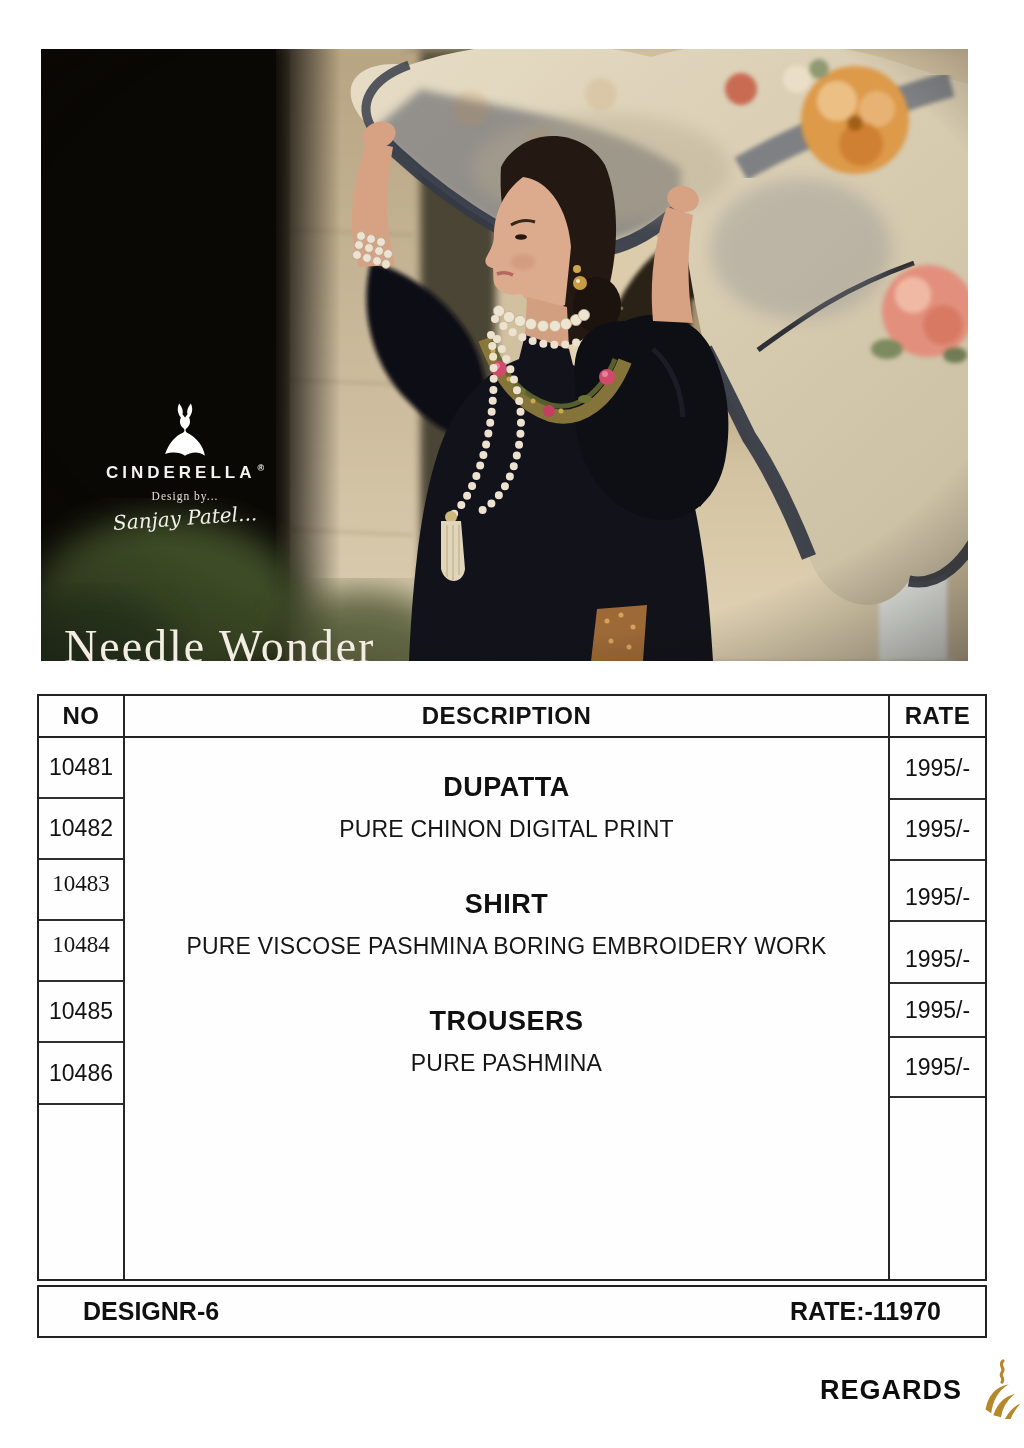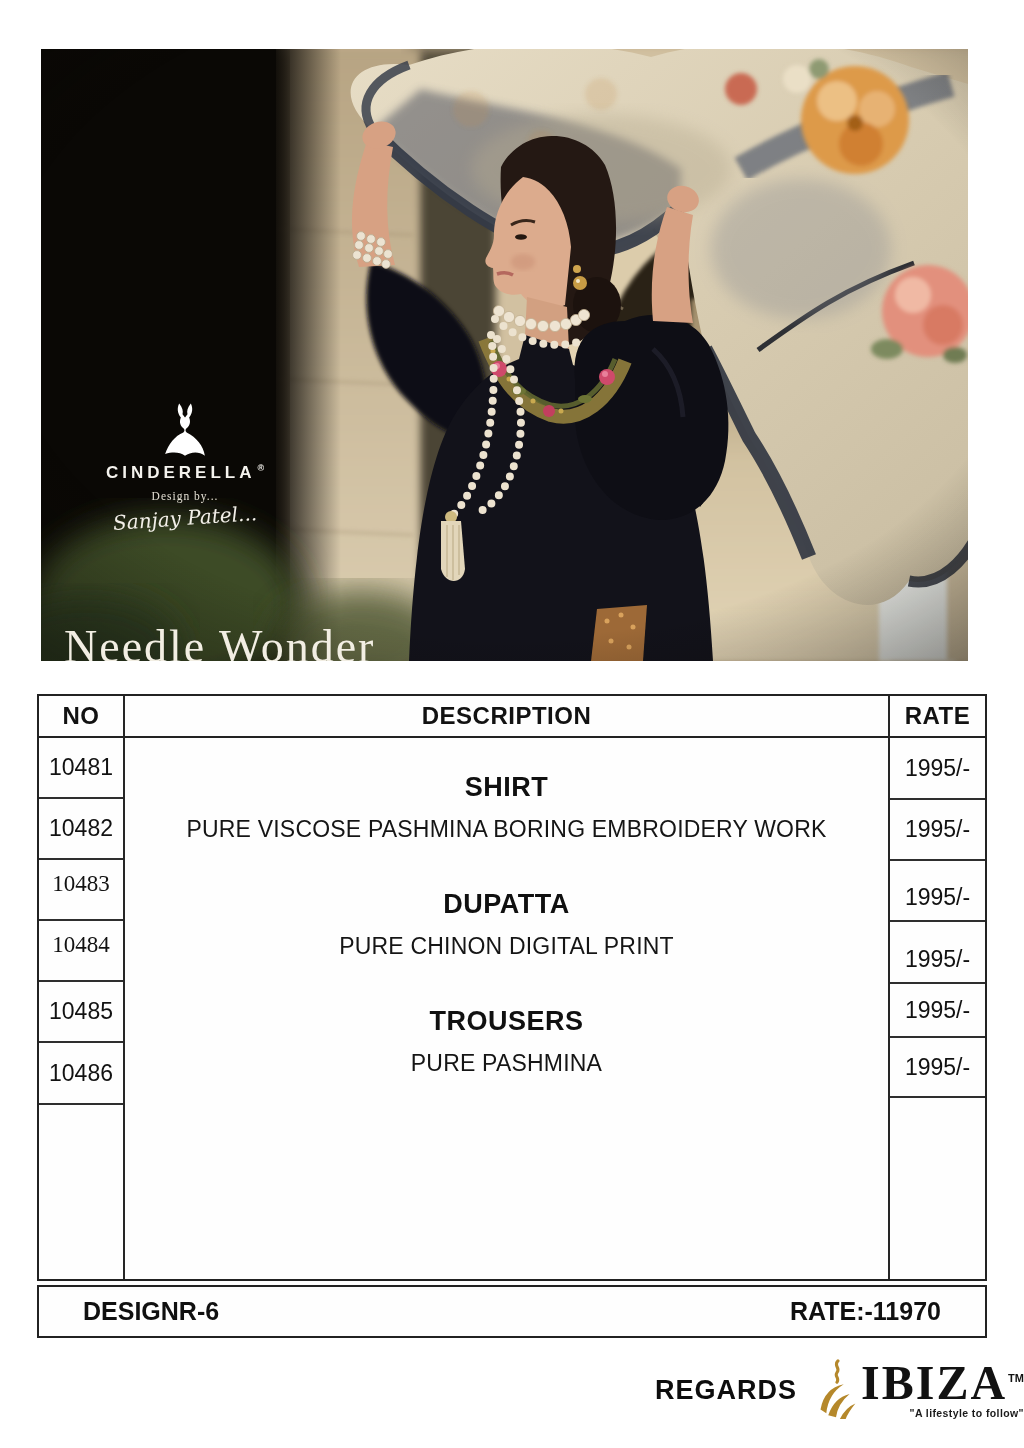--- a/index.html
+++ b/index.html
@@ -291,26 +291,26 @@
       <div class="cell no-cell high">10483</div>
       <div class="cell no-cell high">10484</div>
       <div class="cell no-cell">10485</div>
       <div class="cell no-cell">10486</div>
       <div class="cell filler"></div>
     </div>
     <div class="col col-desc">
       <div class="cell head">DESCRIPTION</div>
       <div class="desc-body">
         <div class="sec">
+          <div class="sec-title">DUPATTA</div>
+          <div class="sec-detail">PURE CHINON DIGITAL PRINT</div>
+        </div>
+        <div class="sec">
           <div class="sec-title">SHIRT</div>
           <div class="sec-detail">PURE VISCOSE PASHMINA BORING EMBROIDERY WORK</div>
-        </div>
-        <div class="sec">
-          <div class="sec-title">DUPATTA</div>
-          <div class="sec-detail">PURE CHINON DIGITAL PRINT</div>
         </div>
         <div class="sec">
           <div class="sec-title">TROUSERS</div>
           <div class="sec-detail">PURE PASHMINA</div>
         </div>
       </div>
     </div>
     <div class="col col-rate">
       <div class="cell head">RATE</div>
       <div class="cell rate-cell rate-r1">1995/-</div>
@@ -330,20 +330,16 @@
 
   <div class="regards-row">
     <span class="regards-label">REGARDS</span>
     <div class="ibiza-logo">
       <svg width="46" height="62" viewBox="0 0 44 64">
         <path d="M24 2 C19 7 27 9 23 14 C20 18 26 19 23 24" stroke="#b5882b" stroke-width="3.2" fill="none" stroke-linecap="round"></path>
         <path d="M6 52 Q10 30 30 26 Q14 36 12 56 Z" fill="#b5882b"></path>
         <path d="M14 58 Q20 40 36 36 Q24 46 22 60 Z" fill="#b5882b"></path>
         <path d="M26 62 Q32 50 42 46 Q34 56 32 62 Z" fill="#b5882b"></path>
       </svg>
-      <div class="ibiza-text">
-        <div class="ibiza-word"><span>IBIZA</span><span class="tm">TM</span></div>
-        <div class="ibiza-tagline">"A lifestyle to follow"</div>
-      </div>
     </div>
   </div>
 
 </div>
 
 </body></html>

